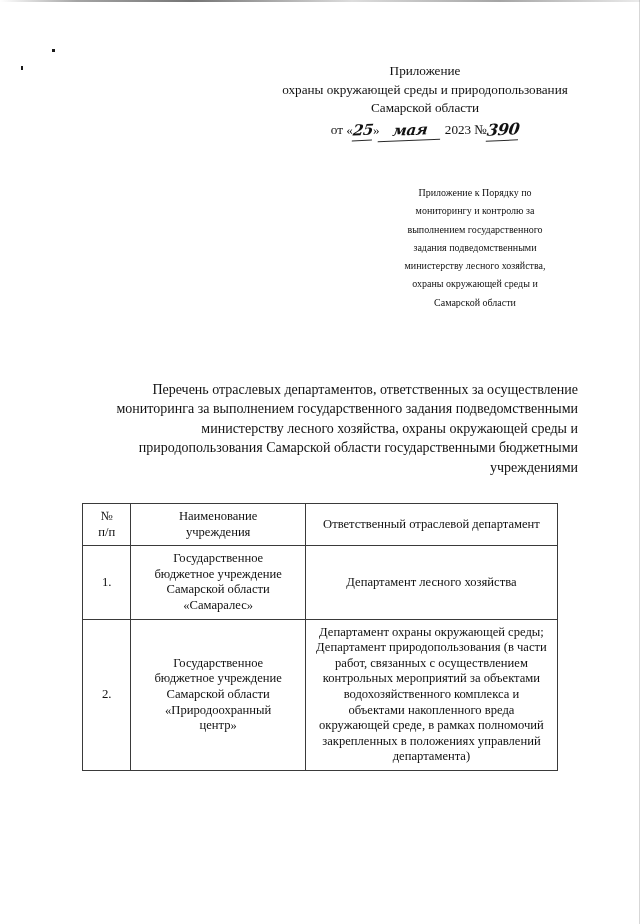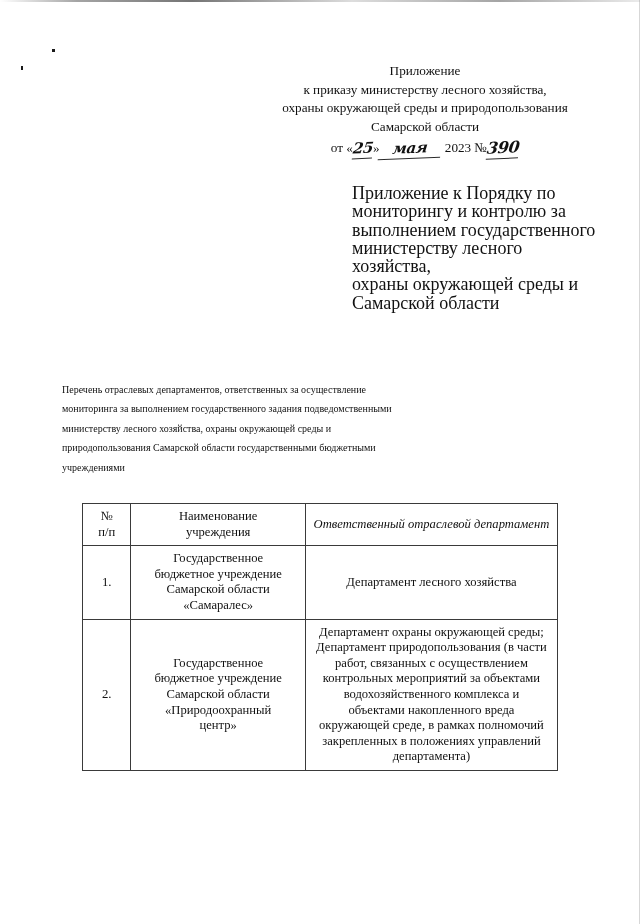--- a/index.html
+++ b/index.html
@@ -89,31 +89,32 @@
   .u-line {
     display: inline-block;
     border-bottom: 1px solid #2a2a2a;
   }
 
   
   #appendix-block {
     left: 352px;
     top: 184px;
     width: 246px;
-    font-size: 18px;
+    text-align: center;
+    font-size: 10px;
     line-height: 18.3px;
   }
 
   
   #doc-title {
     left: 62px;
     top: 380px;
     width: 516px;
-    text-align: left;
-    font-size: 10px;
+    text-align: right;
+    font-size: 14px;
     line-height: 19.4px;
   }
 
   
   #dept-table {
     position: absolute;
     left: 82px;
     top: 503px;
     width: 476px;
     border-collapse: collapse;
@@ -122,56 +123,56 @@
   }
   #dept-table td, #dept-table th {
     border: 1px solid #3a3a3a;
     padding: 5px 4px;
     text-align: center;
     vertical-align: middle;
     font-weight: normal;
   }
   .col-no    { width: 43px; }
   .col-name  { width: 173px; }
-  .col-dept  { width: 260px; font-style: italic; }
+  .col-dept  { width: 260px; }
 
   th.hdr { padding-top: 7px; padding-bottom: 7px; }
   td.cell-no { font-size: 12.8px; }
   td.cell-name { padding: 8px 6px; }
   td.cell-dept { padding: 8px 7px; }
 
   .nowrap-cell { white-space: pre-line; }
 </style>
 </head>
 <body>
 
 <div class="page">
 
   <div class="scan-edge-top"></div>
   <div class="scan-edge-right"></div>
   <div class="speck speck-a"></div>
   <div class="speck speck-b"></div>
 
   <div class="block" id="header-block">
     <div class="line">Приложение</div>
-    <div class="line">к приказу министерству лесного хозяйства,</div>
     <div class="line">охраны окружающей среды и природопользования</div>
     <div class="line">Самарской области</div>
 
     <div class="date-line">
       <span>от «</span><span class="hand hand-day u-line">25</span><span>»</span><span class="hand hand-month">мая</span>
       <span>2023</span>
       <span>№</span><span class="hand hand-num u-line">390</span>
     </div>
   </div>
 
   <div class="block" id="appendix-block">
     <div>Приложение к Порядку по</div>
     <div>мониторингу и контролю за</div>
     <div>выполнением государственного</div>
+    <div>задания подведомственными</div>
     <div>министерству лесного хозяйства,</div>
     <div>охраны окружающей среды и</div>
     <div>Самарской области</div>
   </div>
 
   <div class="block" id="doc-title">
     <div>Перечень отраслевых департаментов, ответственных за осуществление</div>
     <div>мониторинга за выполнением государственного задания подведомственными</div>
     <div>министерству лесного хозяйства, охраны окружающей среды и</div>
     <div>природопользования Самарской области государственными бюджетными</div>

